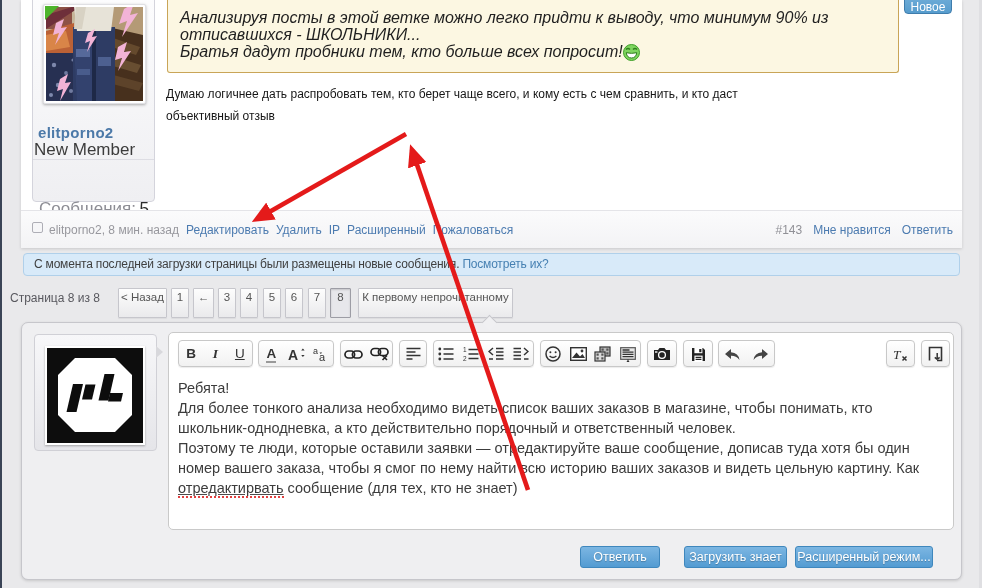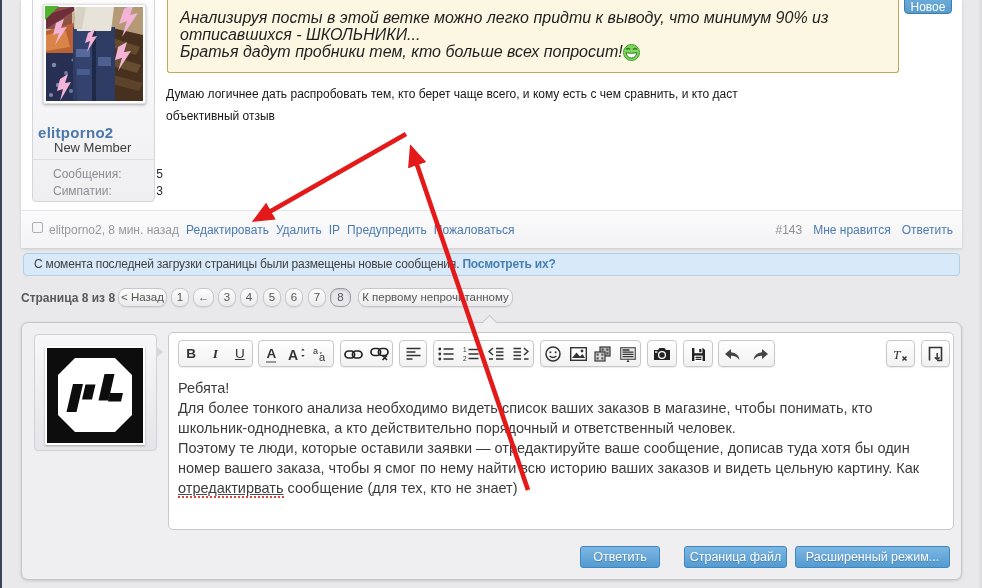--- a/index.html
+++ b/index.html
@@ -9,23 +9,23 @@
   
   .post { position:absolute; left:21px; top:0; width:941px; height:248px; background:#fff;
           box-shadow:0 1px 3px rgba(0,0,0,.14); }
   .userbox { position:absolute; left:11px; top:-14px; width:123px; height:216px;
              background:linear-gradient(#fdfdfe,#efeff2); border:1px solid #d4d4dc; border-radius:4px; }
   .avframe { position:absolute; left:10px; top:17px; width:103px; height:100px; background:#fff;
              border:1px solid #e0e0e4; border-radius:2px; box-shadow:0 1px 3px rgba(0,0,0,.3); padding:2px; }
   .greentri { position:absolute; left:0.5px; top:0.5px; width:0; height:0;
               border-top:14px solid #4eb52c; border-right:14px solid transparent; z-index:5; }
   .uname { position:absolute; left:5px; top:137px; font-size:15px; letter-spacing:.3px; font-weight:bold; color:#4c79a8; }
-  .utitle { position:absolute; left:21px; top:153px; font-size:13px; color:#3c3c3c; }
+  .utitle { position:absolute; left:1px; top:153px; font-size:17px; color:#3c3c3c; }
   .usep { position:absolute; left:0; top:172px; width:121px; border-top:1px solid #dddde3; }
-  .stat { position:absolute; left:20px; width:110px; font-size:12px; color:#8d8d94; }
+  .stat { position:absolute; left:6px; width:110px; font-size:17px; color:#8d8d94;margin-top:32px; }
   .stat b { float:right; color:#2b2b2b; font-weight:normal; }
   
   .quote { position:absolute; left:146px; top:0; width:732px; }
   .qhead { height:16px; background:linear-gradient(#edd89a,#dfb45e); border:1px solid #c9a557; border-top:none;
            font-size:11.5px; color:#4f4733; padding:1px 0 0 10px; }
   .qhead .arr { color:#cd8500; font-size:11px; font-weight:bold; }
   .qbody { background:#fcf7e2; border:1px solid #c9a557; border-top:none; border-radius:0 0 3px 3px;
            font-style:italic; font-size:16px; color:#1f1f1f; padding:9px 0 11px 12px; line-height:17px; }
   .msgtext { position:absolute; left:145px; top:84px; width:800px; font-size:12px; line-height:21.7px; color:#161616; }
   
@@ -36,26 +36,26 @@
   .pfoot .meta { position:absolute; left:28px; top:12px; color:#98989e; }
   .pfoot .links { position:absolute; left:165px; top:12px; color:#4c7bb0; }
   .pfoot .links span { margin-right:7px; }
   .pfoot .rt { position:absolute; right:9px; top:12px; }
   .pfoot .rt .num { color:#909096; }
   .pfoot .rt a { color:#4c7bb0; margin-left:11px;text-align:right; }
   
   .notice { position:absolute; left:23px; top:253px; width:937px; height:23px;
             background:#d8eaf9; border:1px solid #b0d0ea; border-radius:4px;
             font-size:12px; letter-spacing:-0.2px; color:#404040; line-height:21px; padding-left:10px; }
-  .notice a { color:#4680b2;font-weight:bold; }
+  .notice a { color:#4680b2; }
   
   .pgn { position:absolute; left:0; top:288px; width:982px; height:20px; font-size:12px; color:#58585e; }
-  .pgn .lbl { position:absolute; left:21px; top:3px;font-weight:bold; }
-  .pbtn { position:absolute; top:0; height:19px; background:linear-gradient(#fdfdfd,#eaeaec);
-          border:1px solid #c6c6cc; border-radius:8px; color:#555; font-size:11.5px;
+  .pgn .lbl { position:absolute; left:10px; top:3px; }
+  .pbtn { position:absolute; top:0; height:30px; background:linear-gradient(#fdfdfd,#eaeaec);
+          border:1px solid #c6c6cc; border-radius:1px; color:#555; font-size:11.5px;
           text-align:center; line-height:17px; box-shadow:0 1px 1px rgba(0,0,0,.06); }
   .pbtn.cur { background:#e7e7eb; border-color:#9d9da5; box-shadow:inset 0 1px 2px rgba(0,0,0,.15); }
   
   .qr { position:absolute; left:21px; top:322px; width:941px; height:258px; background:#efeff1;
         border:1px solid #c6c6cb; border-radius:7px; box-shadow:0 1px 3px rgba(0,0,0,.15); }
   .qrtail { position:absolute; left:462px; top:-6px; width:11px; height:11px; background:#f0f0f2;
             border-left:1px solid #c6c6cb; border-top:1px solid #c6c6cb; transform:rotate(45deg); }
   .avholder { position:absolute; left:12px; top:11px; width:123px; height:117px;
               background:linear-gradient(#f7f7f9,#e5e5e9); border:1px solid #d0d0d6; border-radius:4px; }
   .avholder .tail { position:absolute; right:-7px; top:11px; width:0; height:0;
@@ -144,21 +144,21 @@
       </div>
     </div>
 
     <div class="newbtn">Новое</div>
 
     <div class="msgtext">Думаю логичнее дать распробовать тем, кто берет чаще всего, и кому есть с чем сравнить, и кто даст<br>объективный отзыв</div>
 
     <div class="pfoot">
       <div class="cb"></div>
       <div class="meta">elitporno2, 8 мин. назад</div>
-      <div class="links"><span>Редактировать</span><span>Удалить</span><span>IP</span><span>Предупредить</span><span>Пожаловаться</span></div>
+      <div class="links"><span>Редактировать</span><span>Удалить</span><span>IP</span><span>Расширенный</span><span>Пожаловаться</span></div>
       <div class="rt"><span class="num">#143</span><a>Мне нравится</a><a>Ответить</a></div>
     </div>
   </div>
 
   <div class="notice">С момента последней загрузки страницы были размещены новые сообщения. <a>Посмотреть их?</a></div>
 
   <div class="pgn">
     <div class="lbl">Страница 8 из 8</div>
     <div class="pbtn" style="left:118px; width:49px;">&lt; Назад</div>
     <div class="pbtn" style="left:171px; width:18px;">1</div>
@@ -320,22 +320,22 @@
         Ребята!<br>
         Для более тонкого анализа необходимо видеть список ваших заказов в магазине, чтобы понимать, кто<br>
         школьник-однодневка, а кто действительно порядочный и ответственный человек.<br>
         Поэтому те люди, которые оставили заявки — отредактируйте ваше сообщение, дописав туда хотя бы один<br>
         номер вашего заказа, чтобы я смог по нему найти всю историю ваших заказов и видеть цельную картину. Как<br>
         <span class="miss">отредактирвать</span> сообщение (для тех, кто не знает)
       </div>
     </div>
 
     <div class="bluebtn" style="left:558px; top:223px; width:80px;">Ответить</div>
-    <div class="bluebtn" style="left:662px; top:223px; width:103px;">Страница файл</div>
-    <div class="bluebtn" style="left:773px; top:223px; width:155px;">Расширенный режим...</div>
+    <div class="bluebtn" style="left:662px; top:223px; width:103px;">Загрузить знает</div>
+    <div class="bluebtn" style="left:773px; top:223px; width:138px;">Расширенный режим...</div>
   </div>
 
   <svg class="arrows" viewBox="0 0 982 588">
     <defs>
       <marker id="ah" markerWidth="4.8" markerHeight="4.2" refX="3.5" refY="2.1" orient="auto">
         <path d="M0,0 L4.8,2.1 L0,4.2 Z" fill="#e41a1a"></path>
       </marker>
     </defs>
     <line x1="406" y1="134" x2="257" y2="219" stroke="#e41a1a" stroke-width="4.6" marker-end="url(#ah)"></line>
     <line x1="528" y1="490" x2="412" y2="150" stroke="#e41a1a" stroke-width="4.6" marker-end="url(#ah)"></line>

